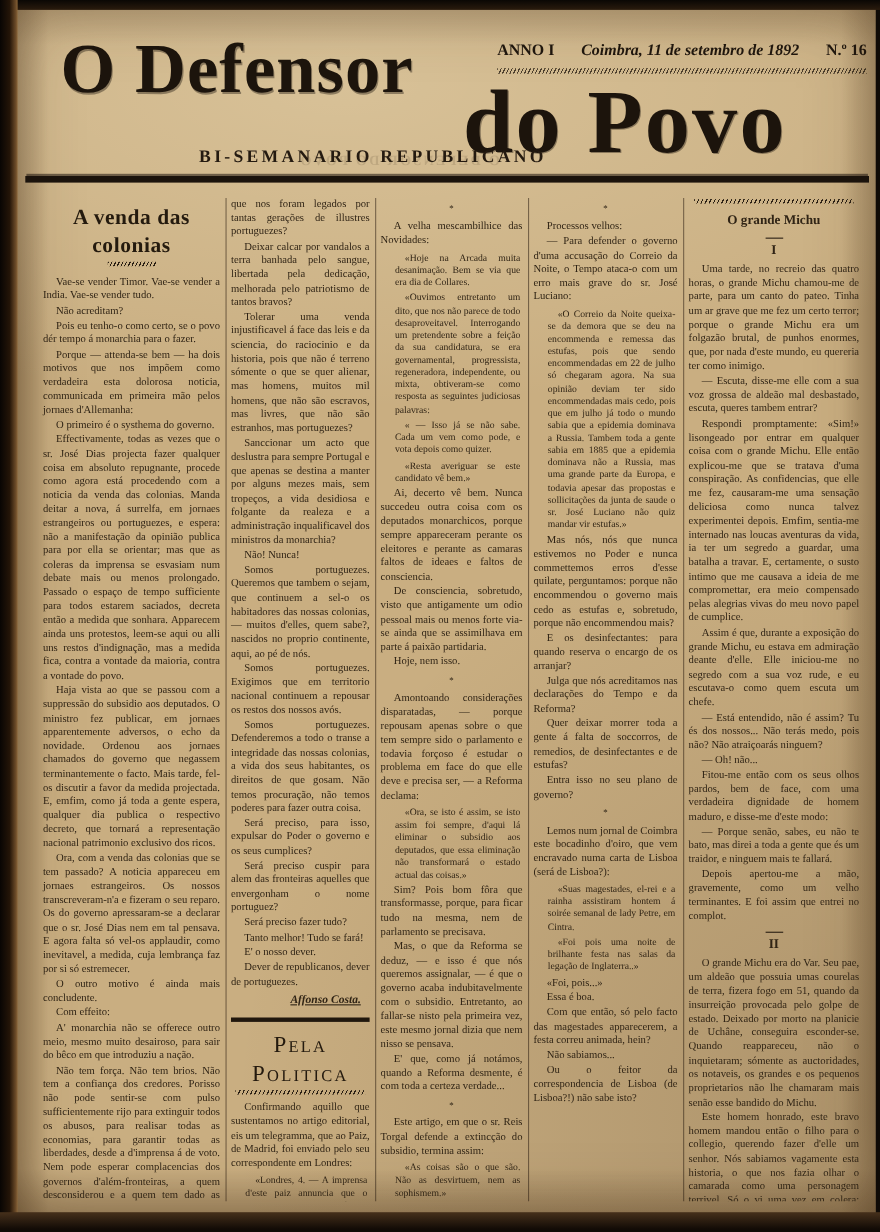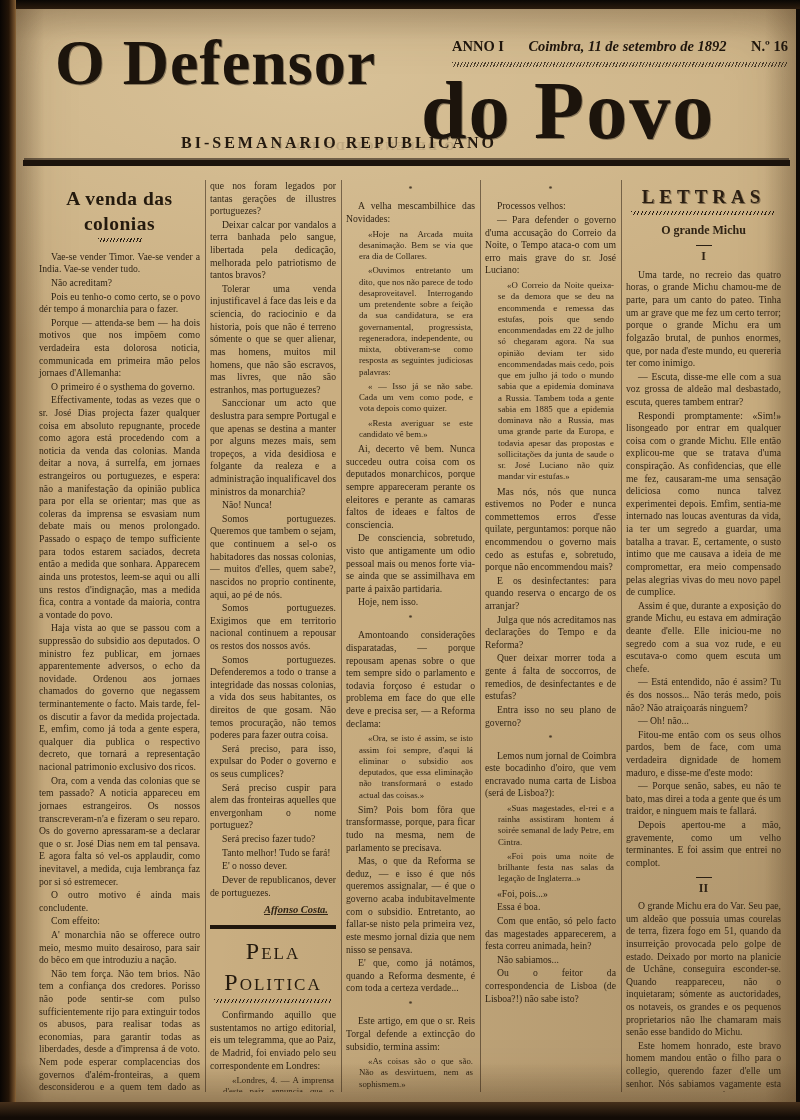--- a/index.html
+++ b/index.html
@@ -42,21 +42,21 @@
   
   .cols{position:absolute;left:22px;top:172px;right:10px;bottom:14px;display:grid;
     grid-template-columns:170px 136px 139px 141px 1fr;column-gap:0;}
   .col{overflow:hidden;padding:0 5px 0 4px;font-size:9.7px;line-height:1.3;color:#302415;}
   .col + .col{border-left:1px solid rgba(43,30,16,.55);}
 
   .b-h1{font-size:19.5px;font-weight:bold;text-align:center;letter-spacing:.5px;
     margin:6px 0 1px;color:#241a0e;}
   .b-flo{width:44px;height:4px;margin:1px auto 9px;
     background:repeating-linear-gradient(115deg,#2a1f13 0 1px,transparent 1px 3px);}
-  .b-sec{font-variant:small-caps;font-size:24px;letter-spacing:2px;text-align:center;
+  .b-sec{font-variant:small-caps;font-size:21px;letter-spacing:2px;text-align:center;
     margin:7px 0 1px;color:#241a0e;}
   .b-fancy{font-size:19px;font-weight:bold;letter-spacing:5px;text-align:center;
     margin:5px 0 1px;color:#2a1e12;text-shadow:0 0 1px rgba(201,174,129,.9), 1px 1px 0 rgba(42,30,18,.5);}
   .b-sub{font-size:12px;font-weight:bold;text-align:center;margin:8px 0 2px;}
   .b-rom{font-size:12px;font-weight:bold;text-align:center;margin:7px 0 4px;}
   .b-rom::before{content:"";display:block;width:16px;border-top:1.5px solid #2a1f13;margin:0 auto 3px;}
   .b-p{text-align:justify;text-indent:12px;margin:0 0 1px;}
   .b-pc{text-align:justify;margin:0 0 1px;}
   .b-q{font-size:8.8px;line-height:1.28;text-align:justify;text-indent:9px;
     margin:3px 2px 3px 13px;}
@@ -158,21 +158,20 @@
         <div class="b-p">Lemos num jornal de Coimbra este bocadinho d'oiro, que vem encravado numa carta de Lisboa (será de Lisboa?):</div>
         <div class="b-q">«Suas magestades, el-rei e a rainha assistiram hontem á soirée semanal de lady Petre, em Cintra.</div>
         <div class="b-q">«Foi pois uma noite de brilhante festa nas salas da legação de Inglaterra..»</div>
         <div class="b-p">«Foi, pois...»</div>
         <div class="b-p">Essa é boa.</div>
         <div class="b-p">Com que então, só pelo facto das magestades apparecerem, a festa correu animada, hein?</div>
         <div class="b-p">Não sabiamos...</div>
         <div class="b-p">Ou o feitor da correspondencia de Lisboa (de Lisboa?!) não sabe isto?</div>
       </div>
     <div class="col">
-        <div class="b-fancy">LETTRAS</div>
         <div class="b-wavy"></div>
         <div class="b-sub">O grande Michu</div>
         <div class="b-rom">I</div>
         <div class="b-p">Uma tarde, no recreio das quatro horas, o grande Michu chamou-me de parte, para um canto do pateo. Tinha um ar grave que me fez um certo terror; porque o grande Michu era um folgazão brutal, de punhos enormes, que, por nada d'este mundo, eu quereria ter como inimigo.</div>
         <div class="b-p">— Escuta, disse-me elle com a sua voz grossa de aldeão mal desbastado, escuta, queres tambem entrar?</div>
         <div class="b-p">Respondi promptamente: «Sim!» lisongeado por entrar em qualquer coisa com o grande Michu. Elle então explicou-me que se tratava d'uma conspiração. As confidencias, que elle me fez, causaram-me uma sensação deliciosa como nunca talvez experimentei depois. Emfim, sentia-me internado nas loucas aventuras da vida, ia ter um segredo a guardar, uma batalha a travar. E, certamente, o susto intimo que me causava a ideia de me compromettar, era meio compensado pelas alegrias vivas do meu novo papel de cumplice.</div>
         <div class="b-p">Assim é que, durante a exposição do grande Michu, eu estava em admiração deante d'elle. Elle iniciou-me no segredo com a sua voz rude, e eu escutava-o como quem escuta um chefe.</div>
         <div class="b-p">— Está entendido, não é assim? Tu és dos nossos... Não terás medo, pois não? Não atraiçoarás ninguem?</div>
         <div class="b-p">— Oh! não...</div>
         <div class="b-p">Fitou-me então com os seus olhos pardos, bem de face, com uma verdadeira dignidade de homem maduro, e disse-me d'este modo:</div>

